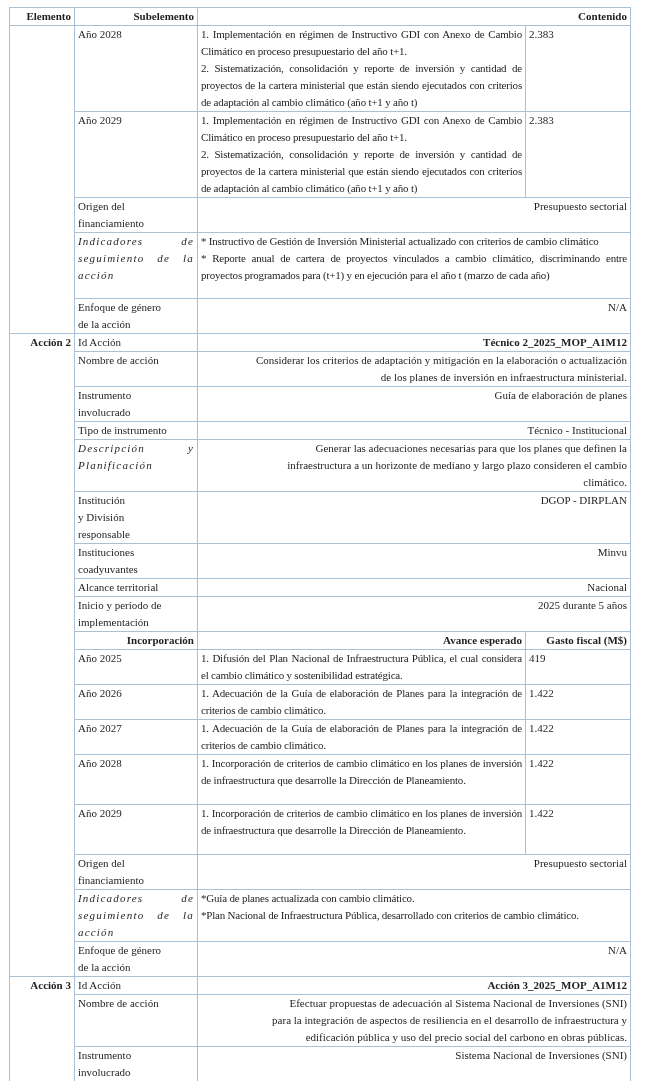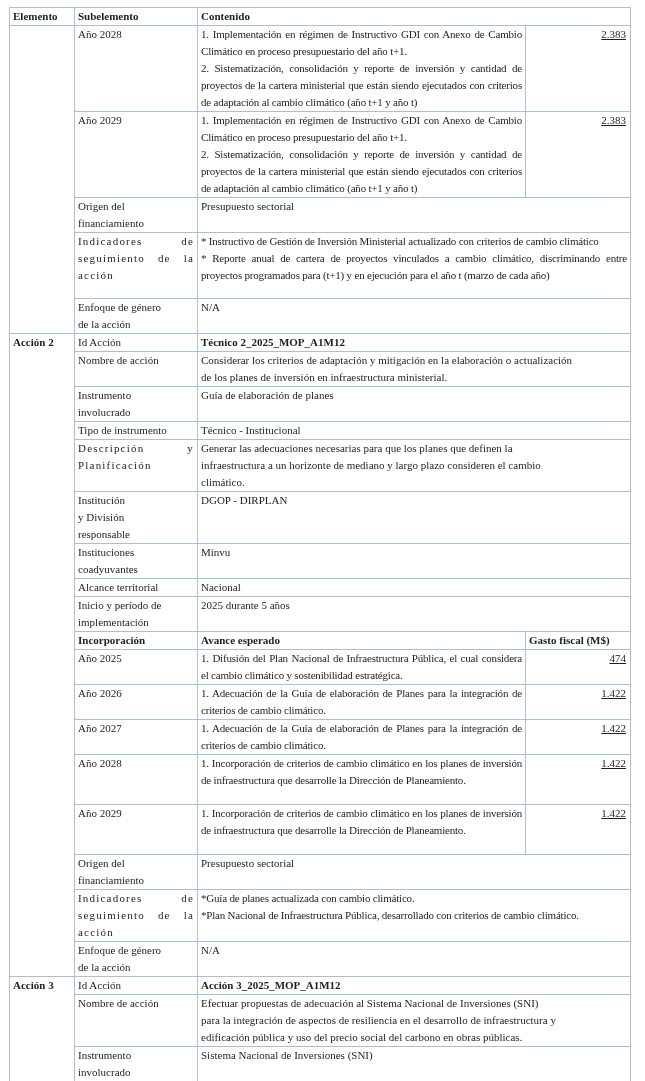--- a/index.html
+++ b/index.html
@@ -2,26 +2,26 @@
 <html><head>
 <meta charset="utf-8">
 <style>
   html,body{margin:0;padding:0;background:#ffffff;}
   body{width:645px;height:1081px;overflow:hidden;}
   .page{padding:7px 0 0 9px;}
   table{border-collapse:collapse;table-layout:fixed;width:621px;
         font-family:"Liberation Serif","DejaVu Serif",serif;}
   td{border:1px solid #a8c1d6;vertical-align:top;font-size:11px;line-height:17px;
      color:#1f1f1f;padding:0 3px;white-space:pre-line;text-align:left;overflow:hidden;}
-  .c{text-align:left;}
+  .c{text-align:right;}
   .b{font-weight:bold;}
   .j{text-align:justify;}
   .long{letter-spacing:-0.2px;}
-  .num{text-align:right;padding-right:4px;text-decoration:underline;}
-  .spread{text-align:justify;letter-spacing:1.2px;}
+  .num{padding-right:4px;}
+  .spread{text-align:justify;letter-spacing:1.2px;font-style:italic;}
 </style>
 </head>
 <body>
 
 <div class="page">
 <table>
   <colgroup>
     <col style="width:65px">
         <col style="width:123px">
         <col style="width:328px">
@@ -110,21 +110,21 @@
     <td class="c" colspan="2">2025 durante 5 años</td>
   </tr>
   <tr style="height:17px">
     <td class="b c">Incorporación</td>
     <td class="b c">Avance esperado</td>
     <td class="b c">Gasto fiscal (M$)</td>
   </tr>
   <tr style="height:34px">
     <td>Año 2025</td>
     <td class="j long">1. Difusión del Plan Nacional de Infraestructura Pública, el cual considera el cambio climático y sostenibilidad estratégica.</td>
-    <td class="num">474</td>
+    <td class="num">419</td>
   </tr>
   <tr style="height:34px">
     <td>Año 2026</td>
     <td class="j long">1. Adecuación de la Guía de elaboración de Planes para la integración de criterios de cambio climático.</td>
     <td class="num">1.422</td>
   </tr>
   <tr style="height:34px">
     <td>Año 2027</td>
     <td class="j long">1. Adecuación de la Guía de elaboración de Planes para la integración de criterios de cambio climático.</td>
     <td class="num">1.422</td>

